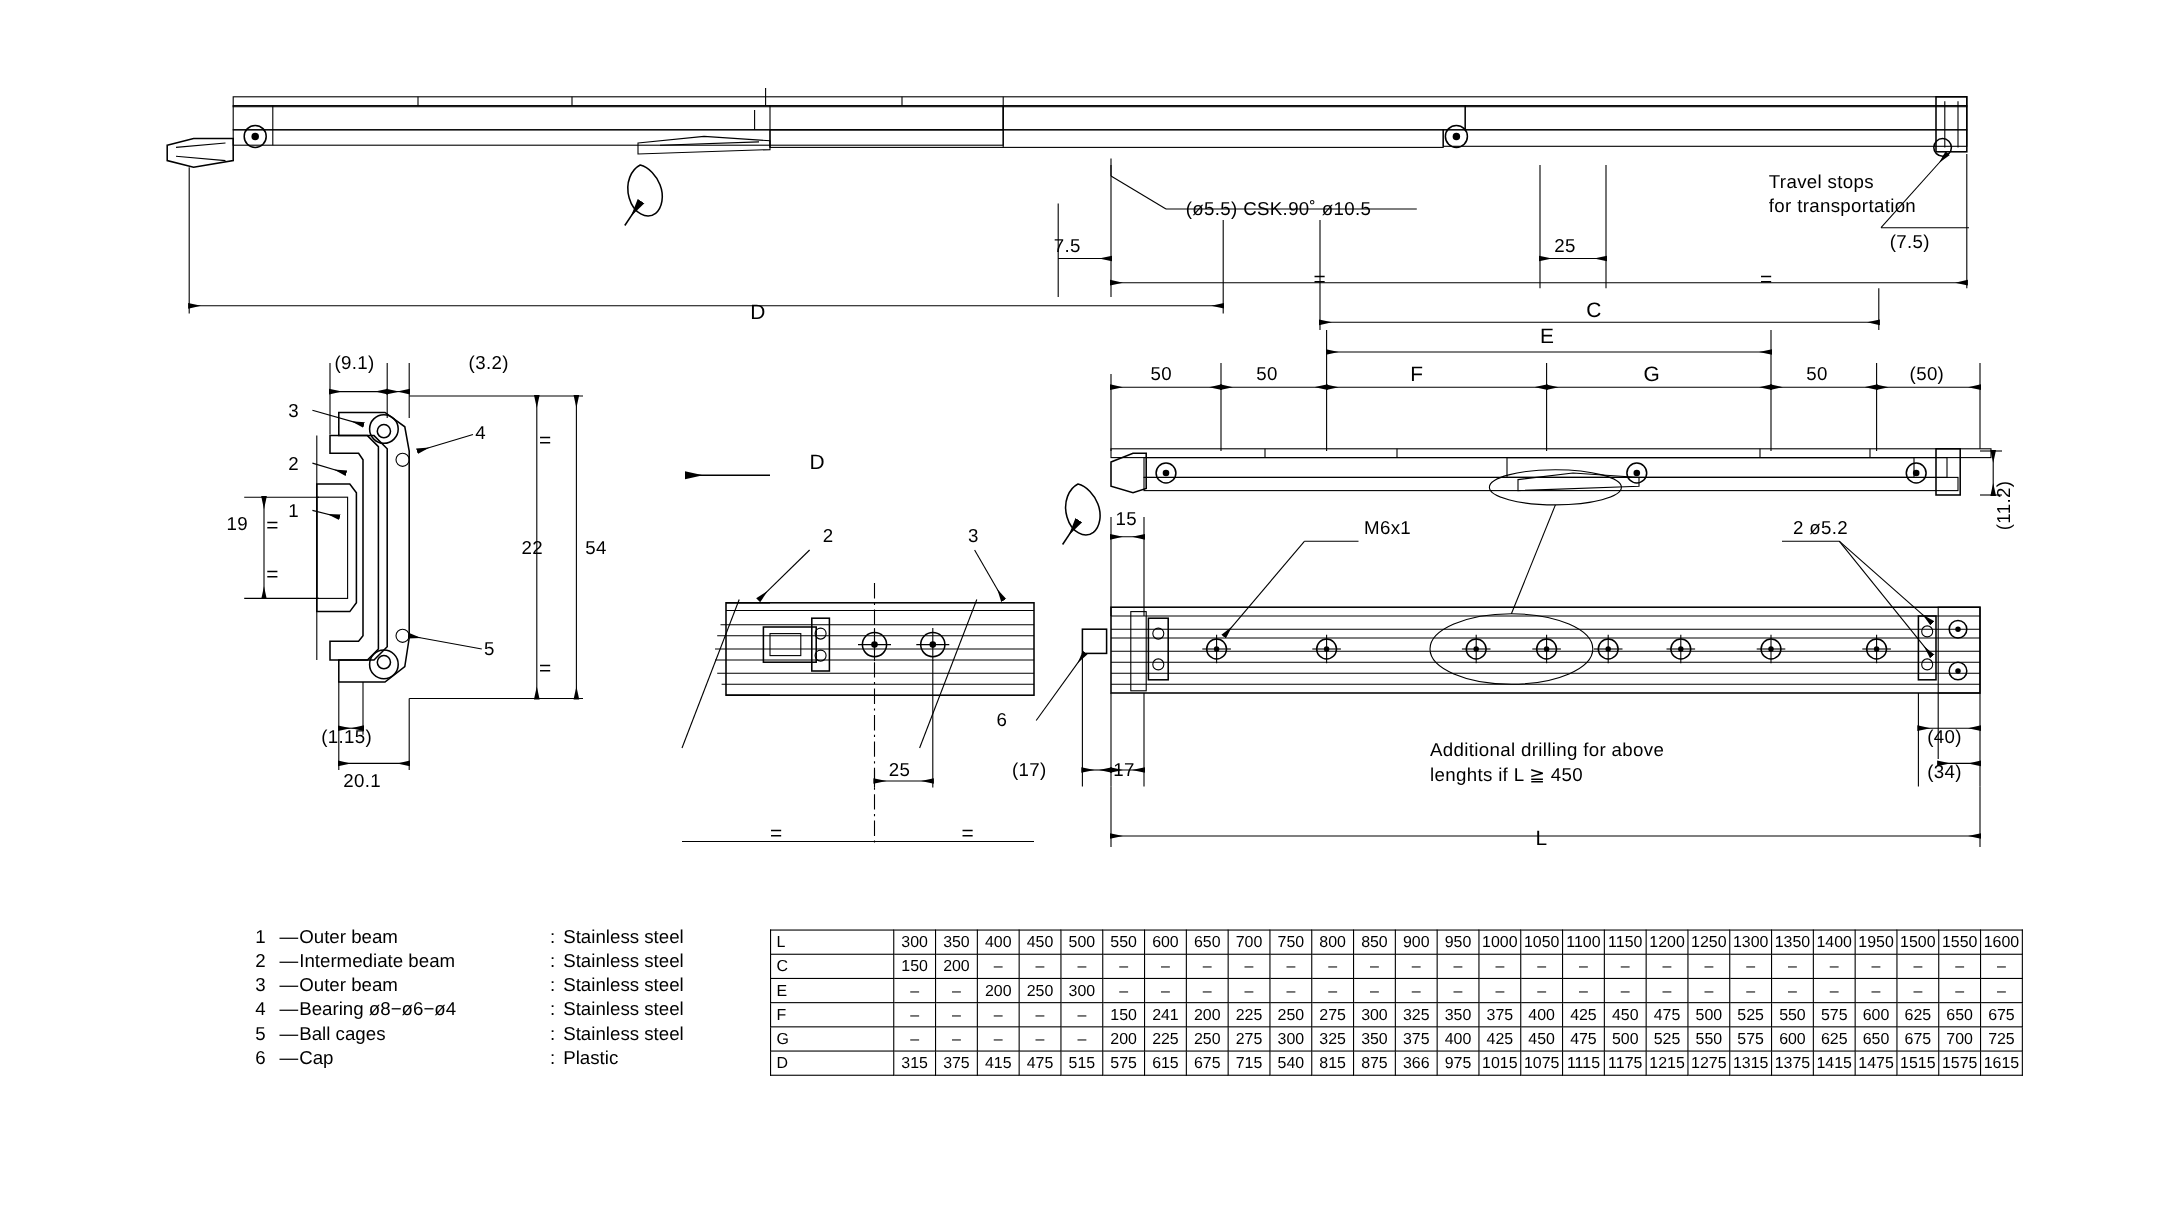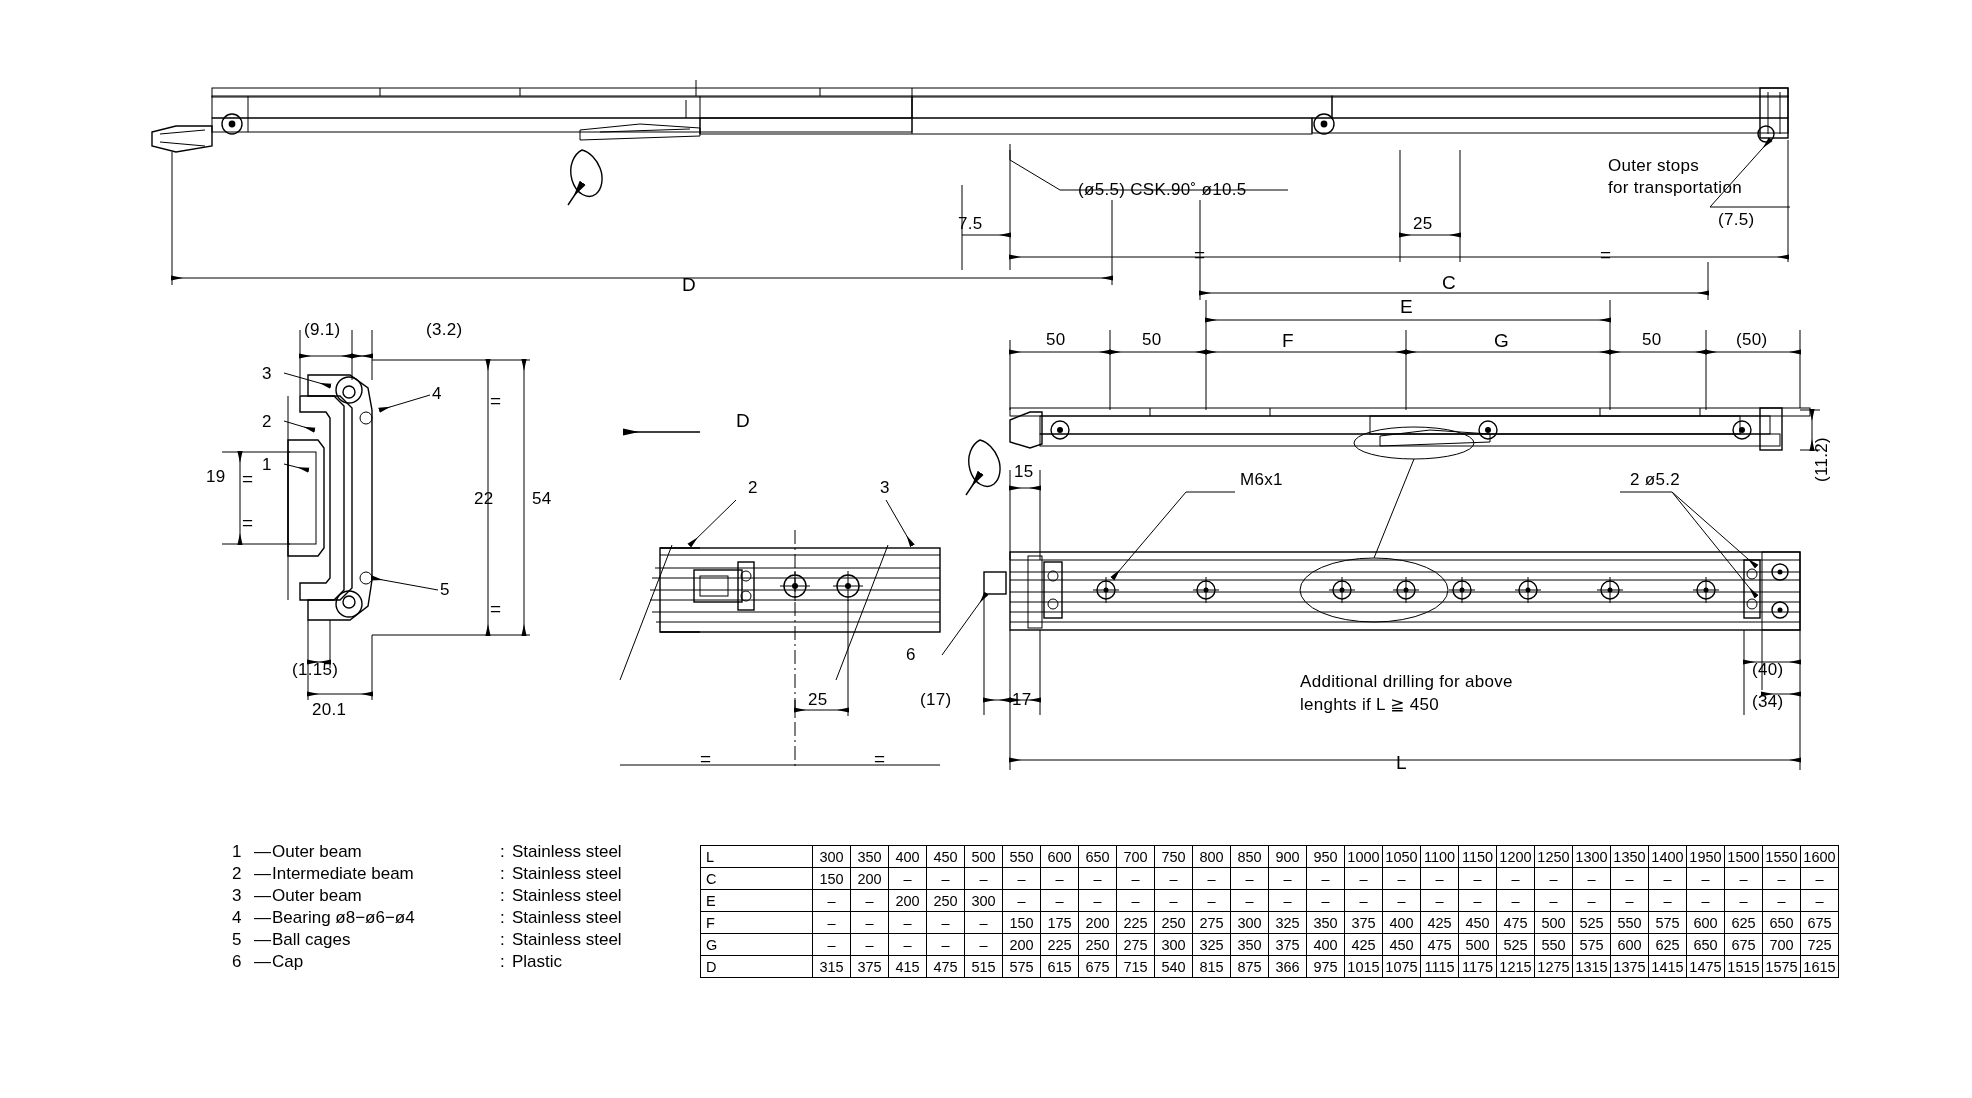--- a/index.html
+++ b/index.html
@@ -380,21 +380,21 @@
     <line class="ln thin" x1="1744" y1="662" x2="1800" y2="662" marker-start="url(#arrStart)" marker-end="url(#arrEnd)"></line>
     <line class="ln thin" x1="1762" y1="694" x2="1800" y2="694" marker-start="url(#arrStart)" marker-end="url(#arrEnd)"></line>
 
     <line class="ln thin" x1="1010" y1="715" x2="1010" y2="770"></line>
     <line class="ln thin" x1="1800" y1="715" x2="1800" y2="770"></line>
     <line class="ln thin" x1="1010" y1="760" x2="1800" y2="760" marker-start="url(#arrStart)" marker-end="url(#arrEnd)"></line>
   </g>
 </svg>
 
 <div class="lbl" style="left:1078px;top:180px;">(ø5.5)  CSK.90˚  ø10.5</div>
-<div class="lbl" style="left:1608px;top:156px;">Outer stops</div>
+<div class="lbl" style="left:1608px;top:156px;">Travel stops</div>
 <div class="lbl" style="left:1608px;top:178px;">for transportation</div>
 <div class="lbl" style="left:958px;top:214px;">7.5</div>
 <div class="lbl" style="left:1413px;top:214px;">25</div>
 <div class="lbl" style="left:1718px;top:210px;">(7.5)</div>
 <div class="lbl big" style="left:1194px;top:244px;">=</div>
 <div class="lbl big" style="left:1600px;top:244px;">=</div>
 <div class="lbl big" style="left:682px;top:274px;">D</div>
 <div class="lbl big" style="left:1442px;top:272px;">C</div>
 
 <div class="lbl" style="left:304px;top:320px;">(9.1)</div>
@@ -579,21 +579,21 @@
           <td>–</td>
         </tr>
         <tr>
           <td class="rowhead">F</td>
           <td>–</td>
           <td>–</td>
           <td>–</td>
           <td>–</td>
           <td>–</td>
           <td>150</td>
-          <td>175</td>
+          <td>241</td>
           <td>200</td>
           <td>225</td>
           <td>250</td>
           <td>275</td>
           <td>300</td>
           <td>325</td>
           <td>350</td>
           <td>375</td>
           <td>400</td>
           <td>425</td>

